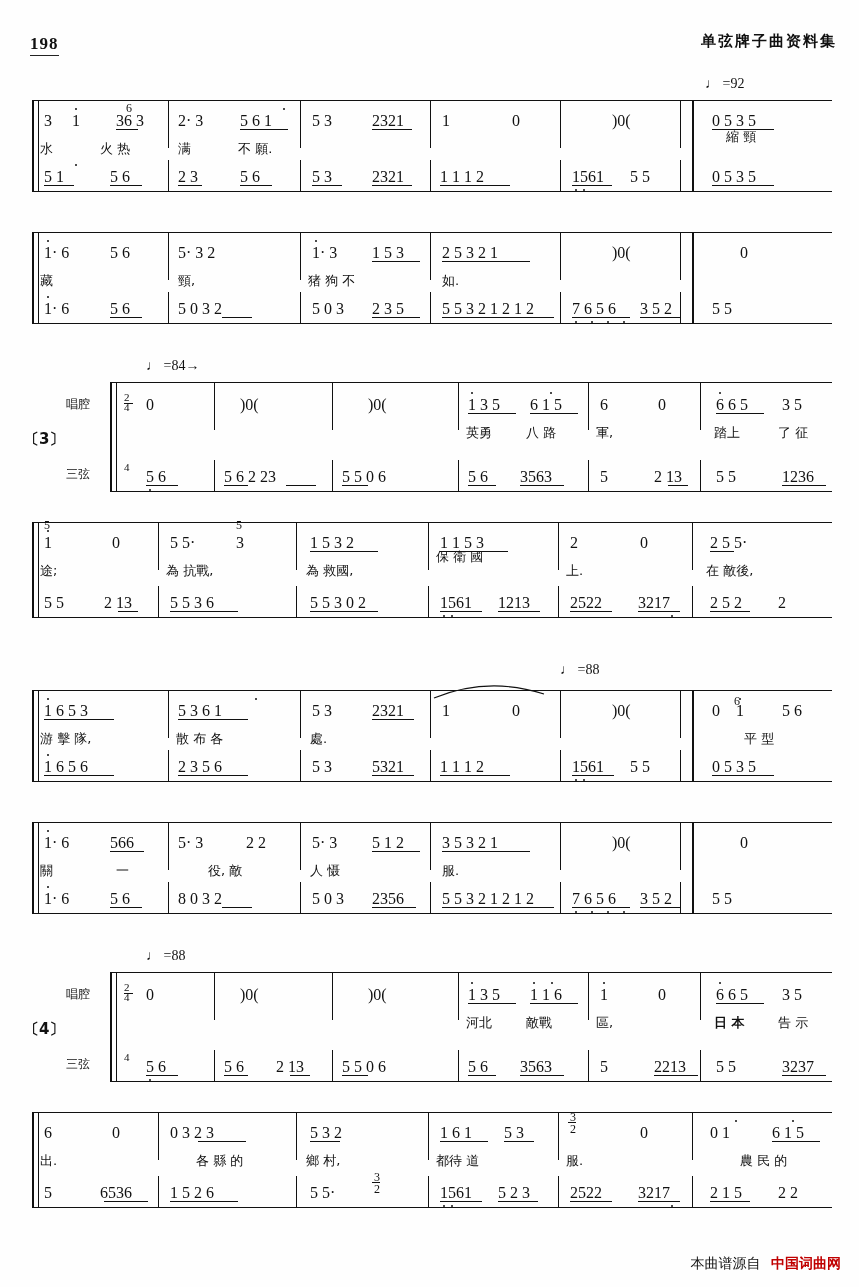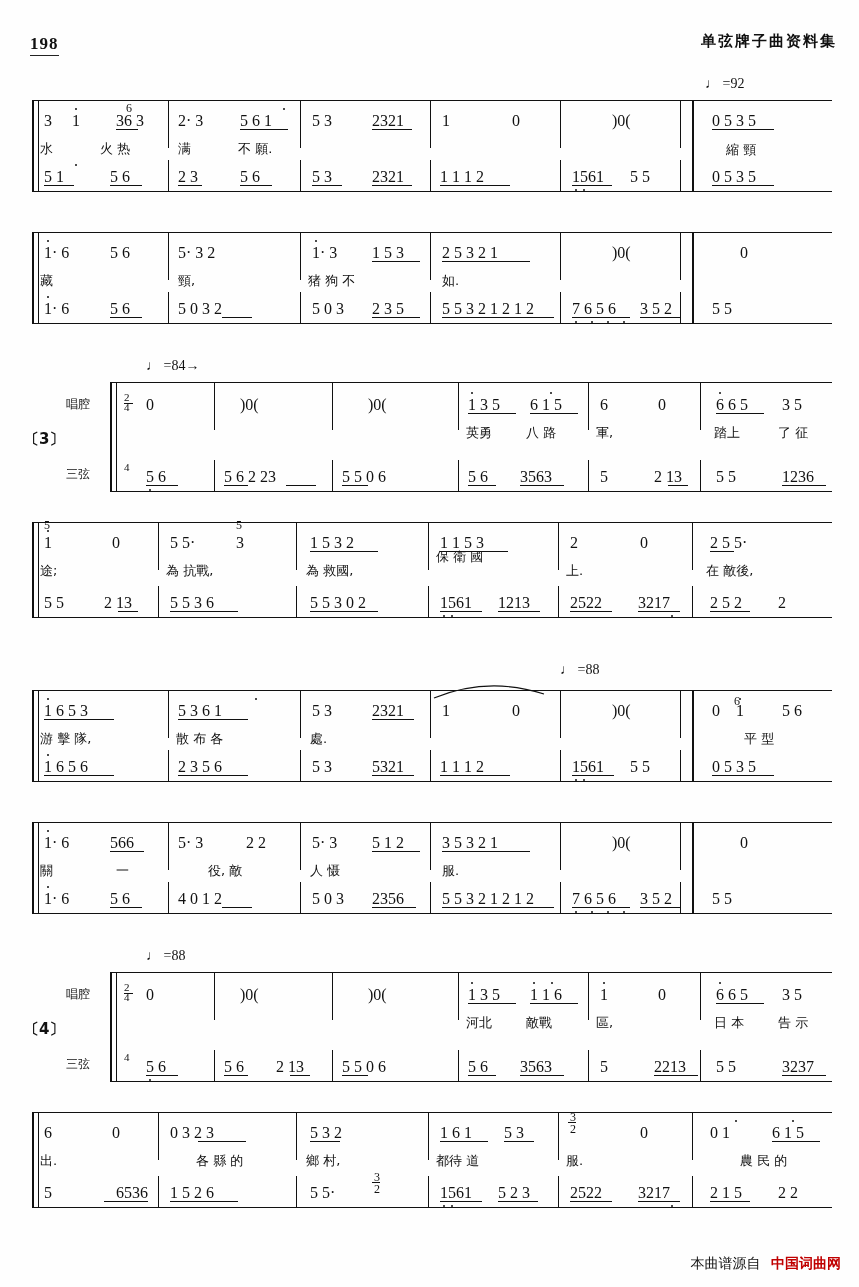--- a/index.html
+++ b/index.html
@@ -139,21 +139,21 @@
     <div class="n" style="left:442px;top:112px;">1</div>
     <div class="n" style="left:512px;top:112px;">0</div>
     <div class="n" style="left:612px;top:112px;">)0(</div>
     <div class="n" style="left:712px;top:112px;">0 5 3 5</div>
     <div class="ul" style="left:712px;top:129px;width:62px;"></div>
 
     <div class="lyr" style="left:40px;top:140px;">水</div>
     <div class="lyr" style="left:100px;top:140px;">火 热</div>
     <div class="lyr" style="left:178px;top:140px;">满</div>
     <div class="lyr" style="left:238px;top:140px;">不 願.</div>
-    <div class="lyr" style="left:726px;top:141px;">縮 頸</div>
+    <div class="lyr" style="left:726px;top:128px;">縮 頸</div>
 
     <div class="n" style="left:44px;top:168px;">5  1</div>
     <div class="dot" style="left:75px;top:164px;"></div>
     <div class="n" style="left:110px;top:168px;">5  6</div>
     <div class="ul" style="left:44px;top:185px;width:30px;"></div>
     <div class="ul" style="left:110px;top:185px;width:32px;"></div>
 
     <div class="n" style="left:178px;top:168px;">2 3</div>
     <div class="n" style="left:240px;top:168px;">5  6</div>
     <div class="ul" style="left:178px;top:185px;width:24px;"></div>
@@ -468,21 +468,21 @@
     <div class="lyr" style="left:40px;top:862px;">關</div>
     <div class="lyr" style="left:116px;top:862px;">一</div>
     <div class="lyr" style="left:208px;top:862px;">役, 敵</div>
     <div class="lyr" style="left:310px;top:862px;">人 慑</div>
     <div class="lyr" style="left:442px;top:862px;">服.</div>
 
     <div class="n" style="left:44px;top:890px;">1· 6</div>
     <div class="dot" style="left:47px;top:886px;"></div>
     <div class="n" style="left:110px;top:890px;">5  6</div>
     <div class="ul" style="left:110px;top:907px;width:32px;"></div>
-    <div class="n" style="left:178px;top:890px;">4 0 1 2</div>
+    <div class="n" style="left:178px;top:890px;">8 0 3 2</div>
     <div class="ul" style="left:222px;top:907px;width:30px;"></div>
     <div class="n" style="left:312px;top:890px;">5 0 3</div>
     <div class="n" style="left:372px;top:890px;">2356</div>
     <div class="ul" style="left:372px;top:907px;width:44px;"></div>
     <div class="n" style="left:442px;top:890px;">5 5 3 2 1 2 1 2</div>
     <div class="ul" style="left:442px;top:907px;width:112px;"></div>
     <div class="n" style="left:572px;top:890px;">7 6 5 6</div>
     <div class="ul" style="left:572px;top:907px;width:58px;"></div>
     <div class="dot" style="left:575px;top:911px;"></div>
     <div class="dot" style="left:591px;top:911px;"></div>
@@ -533,21 +533,21 @@
     <div class="dot" style="left:603px;top:982px;"></div>
     <div class="n" style="left:658px;top:986px;">0</div>
     <div class="n" style="left:716px;top:986px;">6 6 5</div>
     <div class="dot" style="left:719px;top:982px;"></div>
     <div class="ul" style="left:716px;top:1003px;width:48px;"></div>
     <div class="n" style="left:782px;top:986px;">3  5</div>
 
     <div class="lyr" style="left:466px;top:1014px;">河北</div>
     <div class="lyr" style="left:526px;top:1014px;">敵戰</div>
     <div class="lyr" style="left:596px;top:1014px;">區,</div>
-    <div class="lyr" style="left:714px;top:1014px;">日 本</div>
+    <div class="lyr" style="left:714px;top:1014px;font-weight:bold;">日 本</div>
     <div class="lyr" style="left:778px;top:1014px;">告 示</div>
 
     <div class="n" style="left:146px;top:1058px;">5  6</div>
     <div class="ul" style="left:146px;top:1075px;width:32px;"></div>
     <div class="dot" style="left:149px;top:1079px;"></div>
     <div class="n" style="left:224px;top:1058px;">5  6</div>
     <div class="ul" style="left:224px;top:1075px;width:24px;"></div>
     <div class="n" style="left:276px;top:1058px;">2 13</div>
     <div class="ul" style="left:290px;top:1075px;width:20px;"></div>
     <div class="n" style="left:342px;top:1058px;">5 5 0  6</div>
@@ -603,21 +603,21 @@
     <div class="ul" style="left:772px;top:1141px;width:48px;"></div>
 
     <div class="lyr" style="left:40px;top:1152px;">出.</div>
     <div class="lyr" style="left:196px;top:1152px;">各 縣 的</div>
     <div class="lyr" style="left:306px;top:1152px;">鄉 村,</div>
     <div class="lyr" style="left:436px;top:1152px;">都待 道</div>
     <div class="lyr" style="left:566px;top:1152px;">服.</div>
     <div class="lyr" style="left:740px;top:1152px;">農 民 的</div>
 
     <div class="n" style="left:44px;top:1184px;">5</div>
-    <div class="n" style="left:116px;top:1184px;">6536</div>
+    <div class="n" style="left:100px;top:1184px;">6536</div>
     <div class="ul" style="left:104px;top:1201px;width:44px;"></div>
     <div class="n" style="left:170px;top:1184px;">1 5 2 6</div>
     <div class="ul" style="left:170px;top:1201px;width:68px;"></div>
     <div class="n" style="left:310px;top:1184px;">5  5·</div>
     <div class="n small" style="left:374px;top:1170px;">3</div>
     <div class="staffline" style="left:372px;top:1182px;width:8px;height:1px;"></div>
     <div class="n small" style="left:374px;top:1182px;">2</div>
     <div class="n" style="left:440px;top:1184px;">1561</div>
     <div class="ul" style="left:440px;top:1201px;width:42px;"></div>
     <div class="dot" style="left:443px;top:1205px;"></div>

